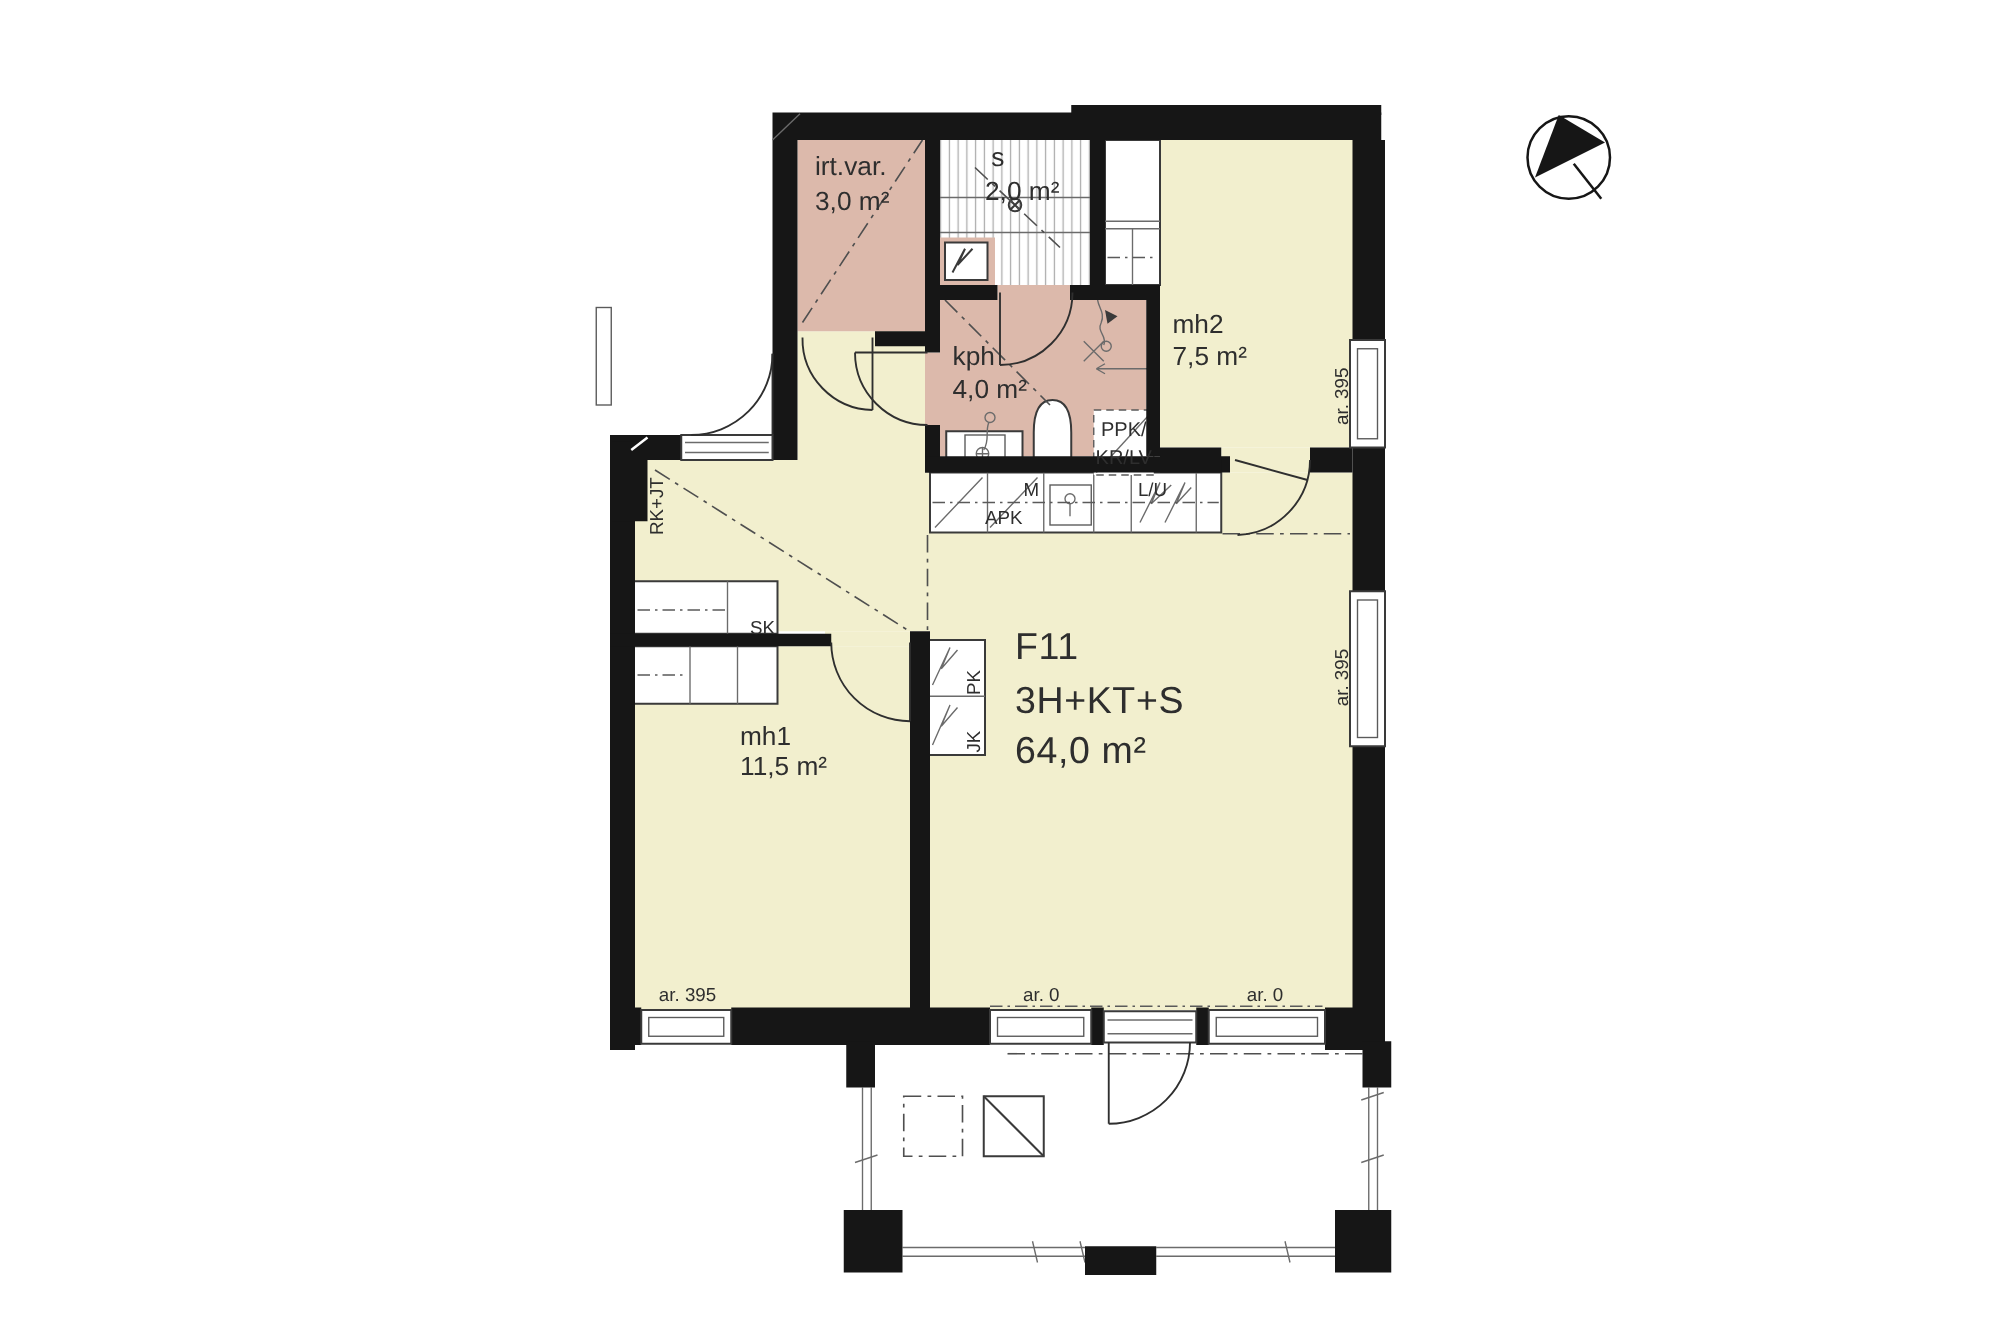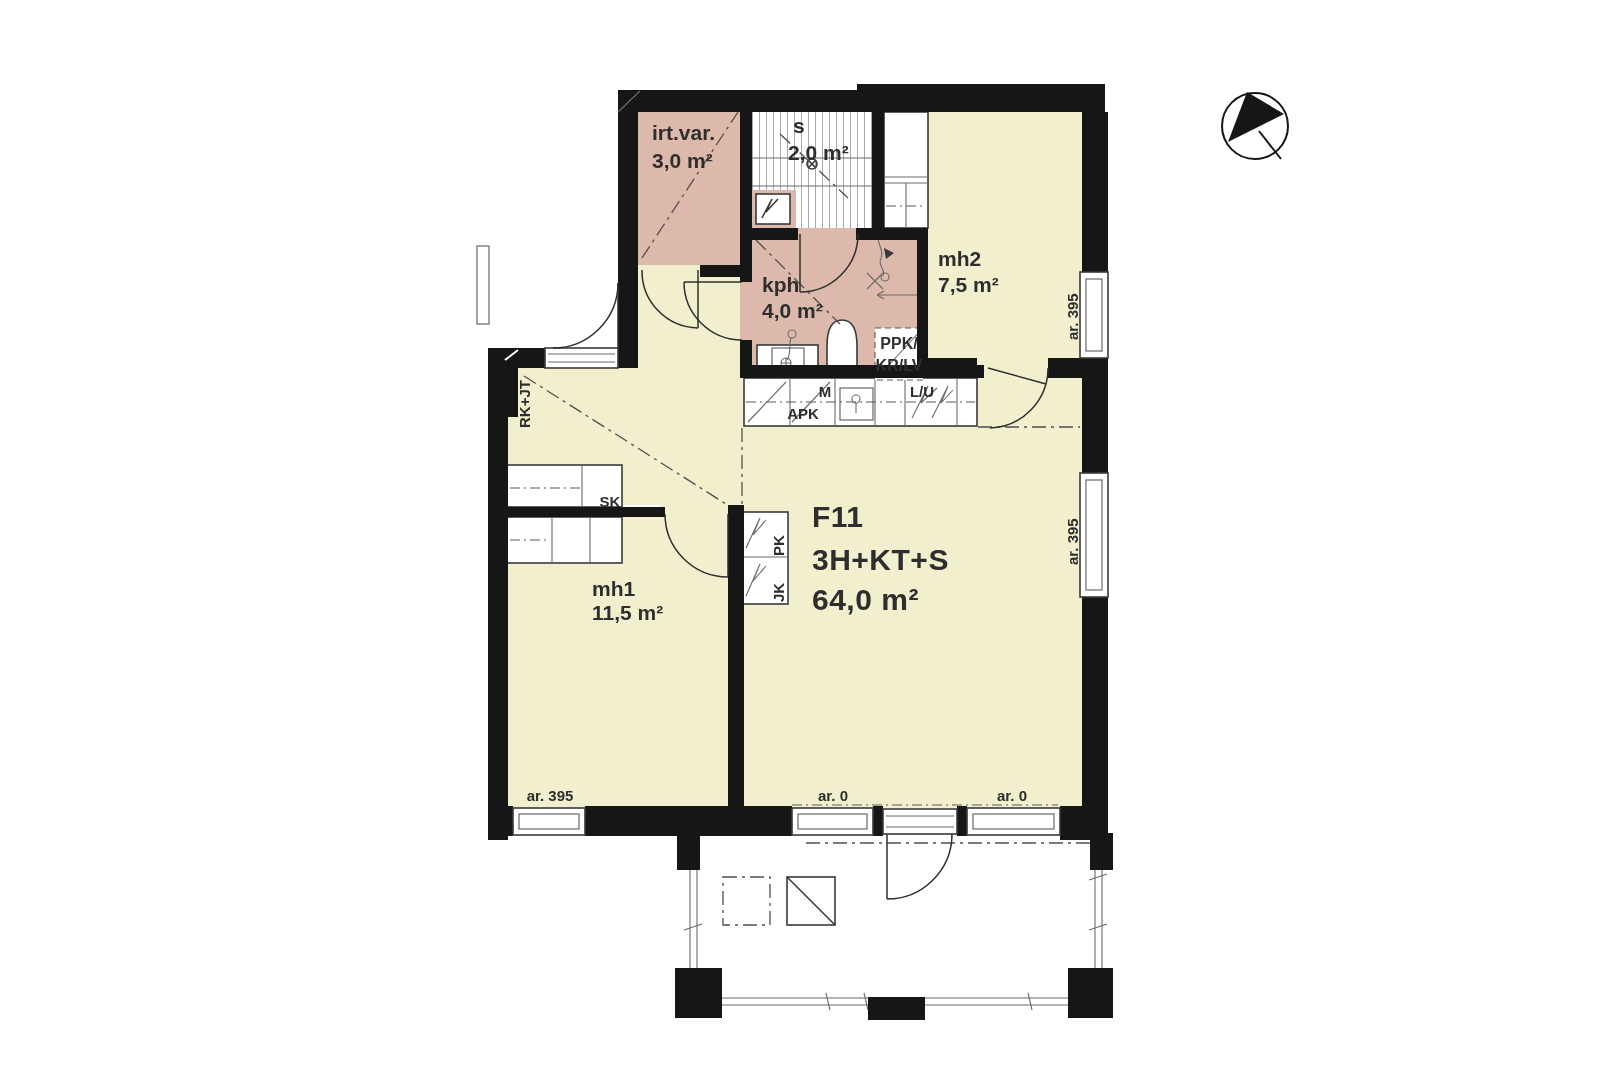--- a/index.html
+++ b/index.html
@@ -1,16 +1,16 @@
 <!DOCTYPE html>
 <html style="--dry: #f2efce; --wet: #dcb9ab; --wall: #161616;"><head>
 <meta charset="utf-8">
 <style>
   html,body{margin:0;padding:0;background:#ffffff;}
-  .stage{position:relative;width:1600px;height:1067px;background:#fff;overflow:hidden;font-weight:bold;}
+  .stage{position:relative;width:1600px;height:1067px;background:#fff;overflow:hidden;}
   svg{display:block;}
   text{font-family:"Liberation Sans","DejaVu Sans",sans-serif;fill:#2e2e2e;}
   .t30{font-size:30px;letter-spacing:.5px;}
   .t21{font-size:21px;}
   .t15{font-size:15px;}
   .t16{font-size:16px;}
   .mid{text-anchor:middle;}
   .wall{fill:var(--wall,#161616);stroke:none;}
   .dry{fill:var(--dry,#f2efce);}
   .wet{fill:var(--wet,#dcb9ab);}

